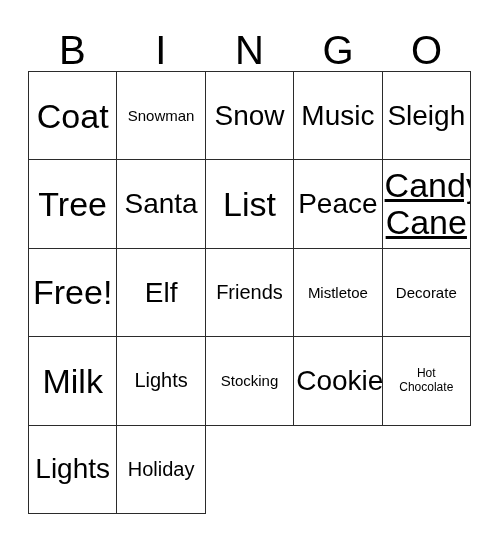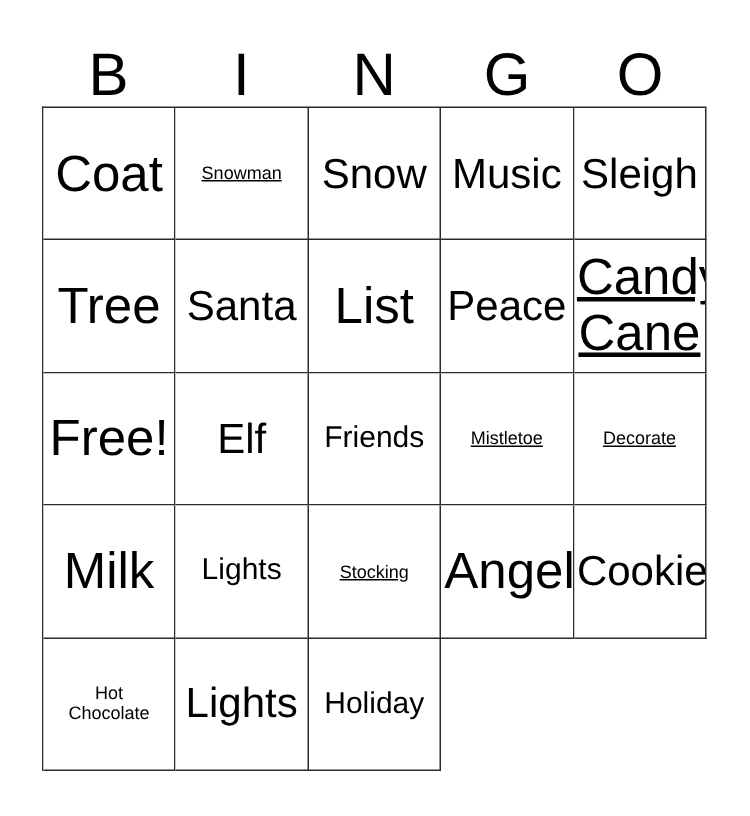--- a/index.html
+++ b/index.html
@@ -83,21 +83,21 @@
     white-space: pre-line;
     word-break: normal;
     user-select: none;
   }
 
   
   .fs-xl   { font-size: 28px; }
   .fs-lg   { font-size: 34px; }
   .fs-md   { font-size: 28px; }
   .fs-xs   { font-size: 20px; }
-  .fs-xxs  { font-size: 12px; text-decoration: underline; }
+  .fs-xxs  { font-size: 15px; }
 
   
   .fs-two-lg { font-size: 34px; line-height: 1.08; text-decoration: underline; }
   .fs-two-sm { font-size: 12px; line-height: 1.12; }
 </style>
 </head>
 <body>
 
 <div id="card">
 
@@ -164,23 +164,20 @@
       <span class="cell-text fs-lg">Milk</span>
     </div>
     <div class="bingo-cell">
       <span class="cell-text fs-xs">Lights</span>
     </div>
     <div class="bingo-cell">
       <span class="cell-text fs-xxs">Stocking</span>
     </div>
 
     <div class="bingo-cell">
-      <span class="cell-text fs-lg">Angel</span>
-    </div>
-    <div class="bingo-cell">
       <span class="cell-text fs-md">Cookies</span>
     </div>
     <div class="bingo-cell">
       <span class="cell-text fs-two-sm">Hot
 Chocolate</span>
     </div>
     <div class="bingo-cell">
       <span class="cell-text fs-md">Lights</span>
     </div>
     <div class="bingo-cell">

